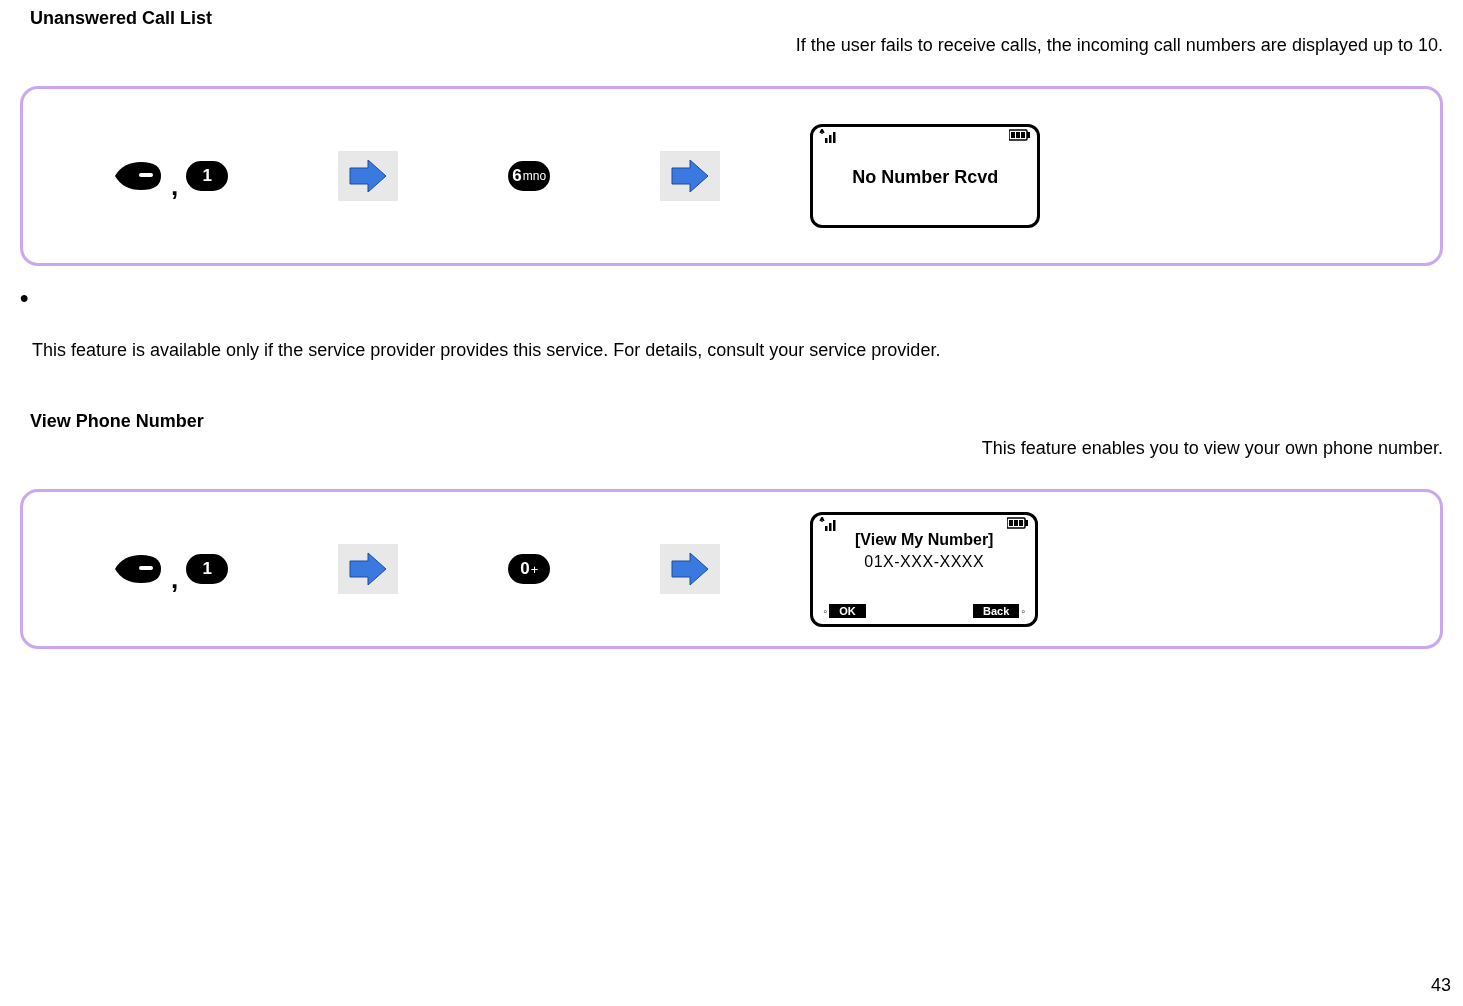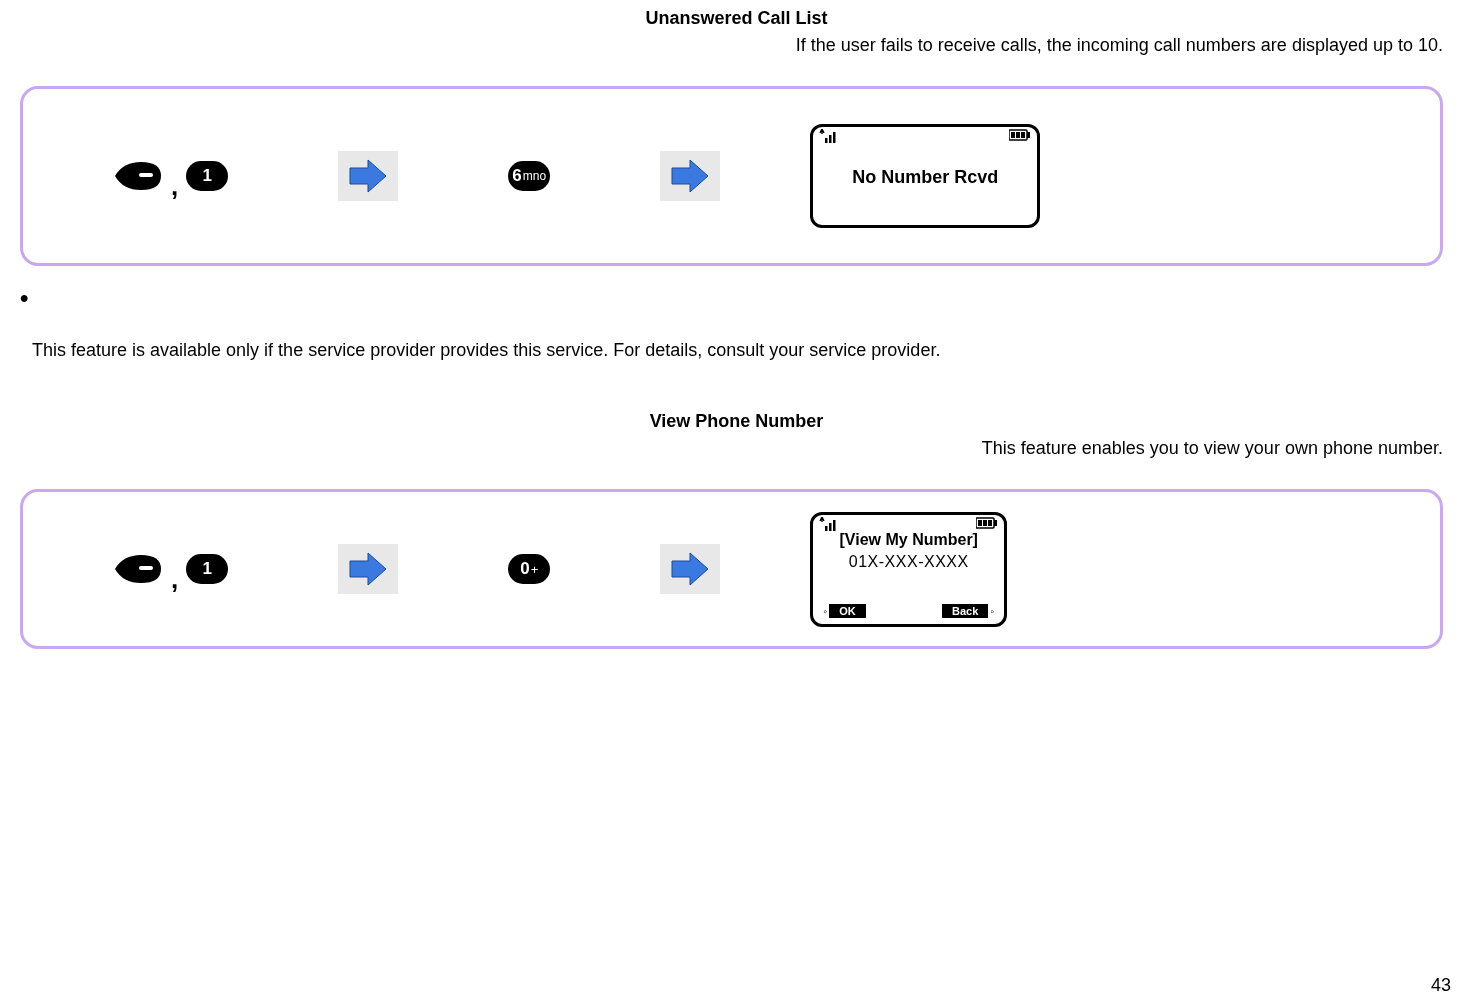--- a/index.html
+++ b/index.html
@@ -11,21 +11,20 @@
       padding: 0 20px;
       position: relative;
       background: #fff;
       color: #000;
     }
     .heading {
       font-weight: bold;
       margin-left: 10px;
       margin-top: 8px;
       margin-bottom: 6px;
-      text-align: center;
     }
     .desc {
       margin-left: 0;
       margin-bottom: 30px;
       text-align: right;
     }
     .bullet-line {
       display: flex;
       align-items: center;
       margin-top: 20px;
@@ -99,21 +98,21 @@
     .arrow-svg { width: 44px; height: 40px; }
     .key-single { margin-left: 110px; }
     .screen {
       border: 3px solid #000;
       border-radius: 12px;
       background: #fff;
       position: relative;
       margin-left: 90px;
     }
     .screen.tall { width: 230px; height: 104px; }
-    .screen.short { width: 197px; height: 115px; }
+    .screen.short { width: 228px; height: 115px; }
     .screen-header {
       display: flex;
       justify-content: space-between;
       align-items: flex-start;
       padding: 2px 6px 0 6px;
     }
     .screen-text {
       font-family: Arial, Helvetica, sans-serif;
       font-size: 18px;
       font-weight: bold;

